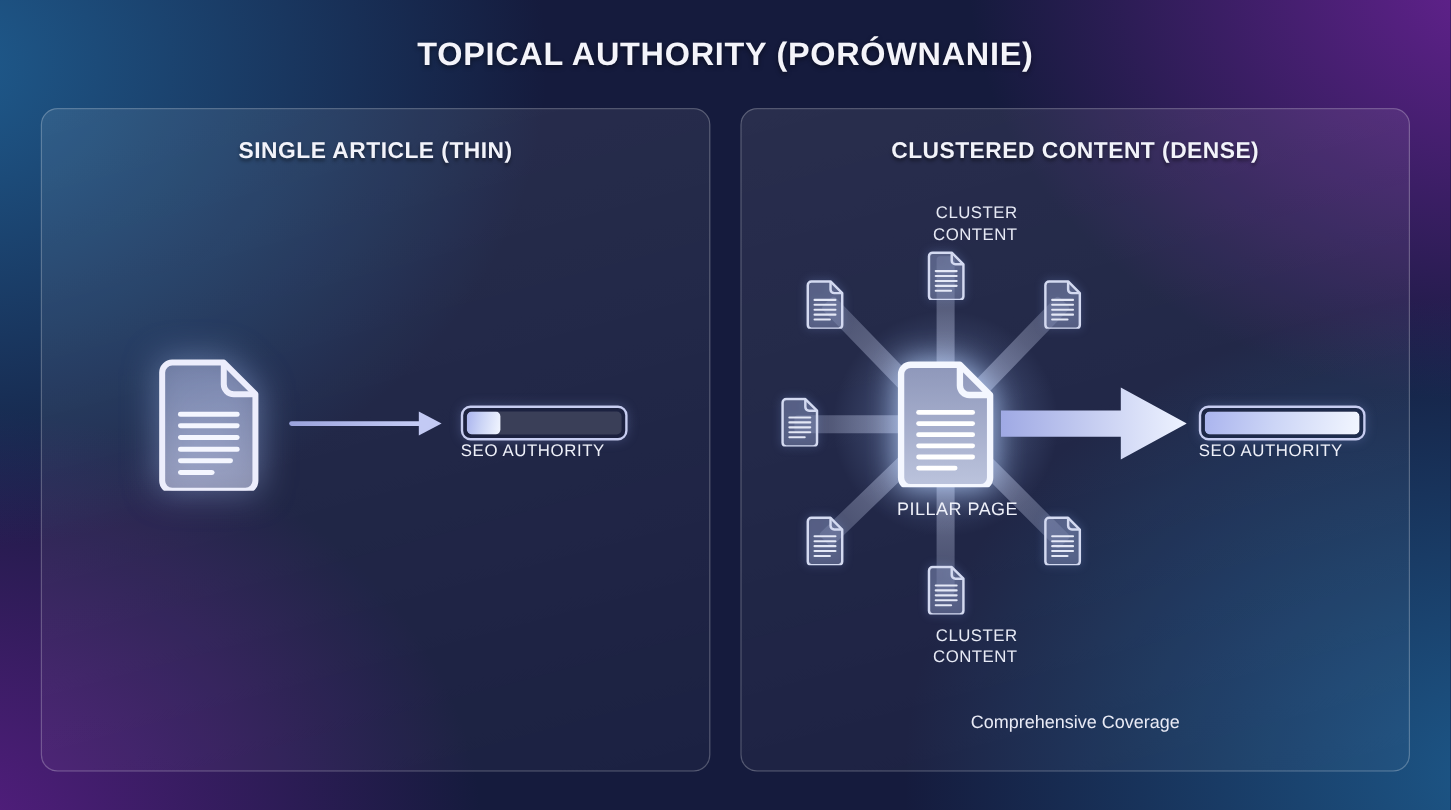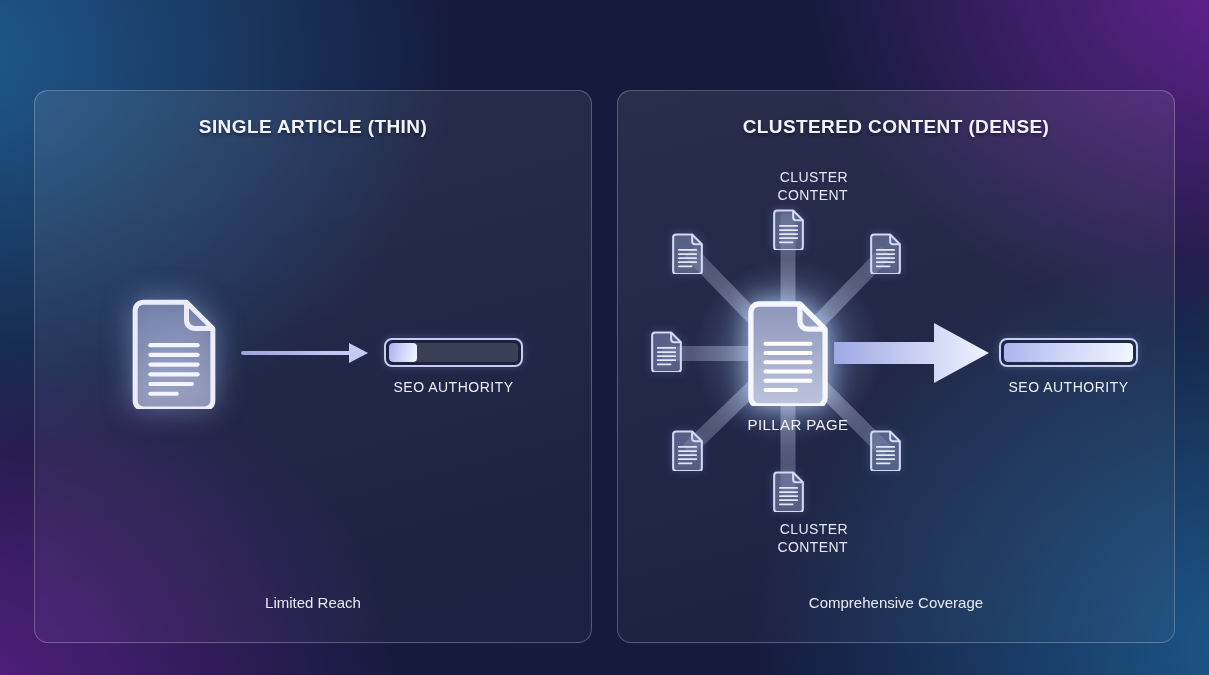--- a/index.html
+++ b/index.html
@@ -40,21 +40,21 @@
   .bar-group.left-bar  { left:349px; top:247px; }
   .bar-group.right-bar { left:381px; top:247px; }
   .bar-outer {
     width:139px; height:29px; border:2px solid #c7cdf1; border-radius:8px;
     padding:3px; background:rgba(15,20,45,0.25);
     box-shadow:0 0 10px rgba(150,170,240,0.25);
   }
   .bar-track { width:100%; height:100%; background:#3a3f58; border-radius:4px; overflow:hidden; }
   .bar-fill  { height:100%; border-radius:4px;
     background:linear-gradient(100deg, #aab4ee 0%, #ccd5f6 45%, #f2f6ff 100%); }
-  .bar-label { margin-top:12px; text-align:center; font-size:14px; letter-spacing:0.5px; color:#eef0f9; }
+  .bar-label { margin-top:0; text-align:left; font-size:14px; letter-spacing:0.5px; color:#eef0f9; }
   
   .single-doc { position:absolute; left:94px; top:207px;
     filter:drop-shadow(0 0 14px rgba(175,200,255,0.6)); }
   .thin-arrow-shaft { position:absolute; left:206px; top:260px; width:110px; height:4px;
     border-radius:2px; background:linear-gradient(to right,#9aa3dd,#c6cdf6); }
   .thin-arrow-head { position:absolute; left:314px; top:252px; width:0; height:0;
     border-top:10px solid transparent; border-bottom:10px solid transparent;
     border-left:19px solid #c3caf4; }
   
   .cluster { position:absolute; left:0; top:0; }
@@ -93,20 +93,21 @@
     </linearGradient>
     <g id="docShape">
       <path d="M10 3 h31 l19 19 v52 a6 6 0 0 1 -6 6 h-44 a6 6 0 0 1 -6 -6 v-65 a6 6 0 0 1 6 -6 z"></path>
       <path class="fold" d="M41 3 v13 a6 6 0 0 0 6 6 h13" fill="none"></path>
     </g>
   </defs>
 </svg>
 
 <div class="canvas">
 
+  <div class="main-title">TOPICAL AUTHORITY (PORÓWNANIE)</div>
 
   <section class="panel left">
     <div class="panel-title">SINGLE ARTICLE (THIN)</div>
 
     <svg class="single-doc" width="90" height="111" viewBox="0 0 64 80">
       <path d="M10 3 h31 l19 19 v52 a6 6 0 0 1 -6 6 h-44 a6 6 0 0 1 -6 -6 v-65 a6 6 0 0 1 6 -6 z" fill="url(#bigDocFill)" stroke="#ecedfc" stroke-width="3.6" stroke-linejoin="round"></path>
       <path d="M41 3 v13 a6 6 0 0 0 6 6 h13" fill="none" stroke="#ecedfc" stroke-width="3.6"></path>
       <g stroke="#f4f6ff" stroke-width="3" stroke-linecap="round">
         <line x1="15" y1="34" x2="49" y2="34"></line>
           <line x1="15" y1="41" x2="49" y2="41"></line>
@@ -122,21 +123,20 @@
 
     <div class="bar-group left-bar">
       <div class="bar-outer">
         <div class="bar-track">
           <div class="bar-fill" style="width: 22%;"></div>
         </div>
       </div>
       <div class="bar-label">SEO AUTHORITY</div>
     </div>
 
-    <div class="caption">Limited Reach</div>
   </section>
 
   <section class="panel right">
     <div class="panel-title">CLUSTERED CONTENT (DENSE)</div>
 
     <div class="cluster">
       <div class="cluster-glow"></div>
 
       <div class="spoke" style="width:140px; transform:rotate(270deg);"></div>
       <div class="spoke" style="width:142px; transform:rotate(314deg);"></div>

